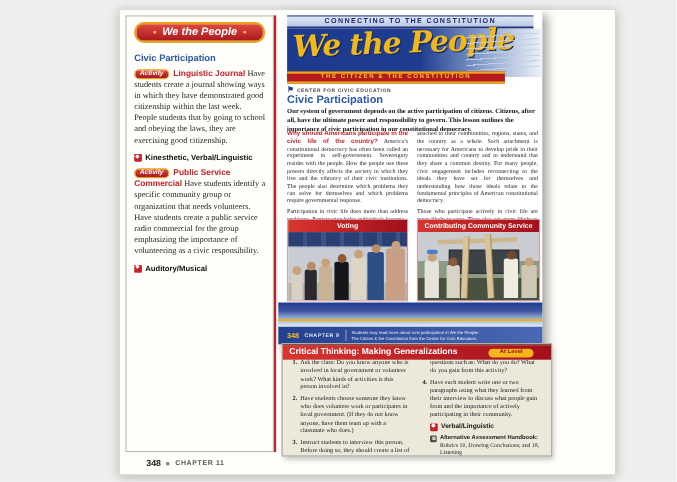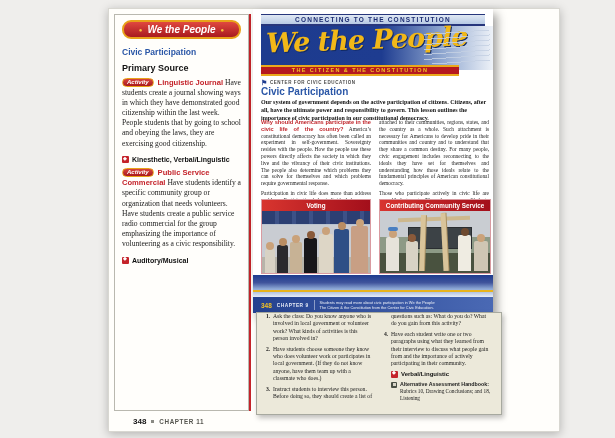--- a/index.html
+++ b/index.html
@@ -118,21 +118,20 @@
 
     <div class="red-rule"></div>
 
     <div class="sidebar">
       <div class="sb-banner">
         <span class="dot">●</span>
         <span>We the People</span>
         <span class="dot">●</span>
       </div>
       <div class="sb-section">Civic Participation</div>
-      <div class="sb-ps-head">Primary Source</div>
 
       <p class="sb-act">
         <span class="badge">Activity</span>
         <span class="act-title">Linguistic Journal</span>
         <span>Have students create a journal showing ways in which they have demonstrated good citizenship within the last week. People students that by going to school and obeying the laws, they are exercising good citizenship.</span>
       </p>
       <div class="sb-tags">
         <span class="ls-icon"></span>
         <span>Kinesthetic, Verbal/Linguistic</span>
       </div>
@@ -236,20 +235,24 @@
         <span class="pg">348</span>
         <span class="ch">CHAPTER 9</span>
         <span class="stu-note">
           <span>Students may read more about civic participation in We the People:</span><br>
           <span>The Citizen &amp; the Constitution from the Center for Civic Education.</span>
         </span>
       </div>
     </div>
 
     <div class="ct-panel">
+      <div class="ct-banner">
+        <span>Critical Thinking: Making Generalizations</span>
+        <span class="ct-level">At Level</span>
+      </div>
       <div class="ct-cols">
         <div class="ct-col">
           <div class="step">
             <span class="n">1.</span>
             <span class="t">Ask the class: Do you know anyone who is involved in local government or volunteer work? What kinds of activities is this person involved in?</span>
           </div>
           <div class="step">
             <span class="n">2.</span>
             <span class="t">Have students choose someone they know who does volunteer work or participates in local government. (If they do not know anyone, have them team up with a classmate who does.)</span>
           </div>

